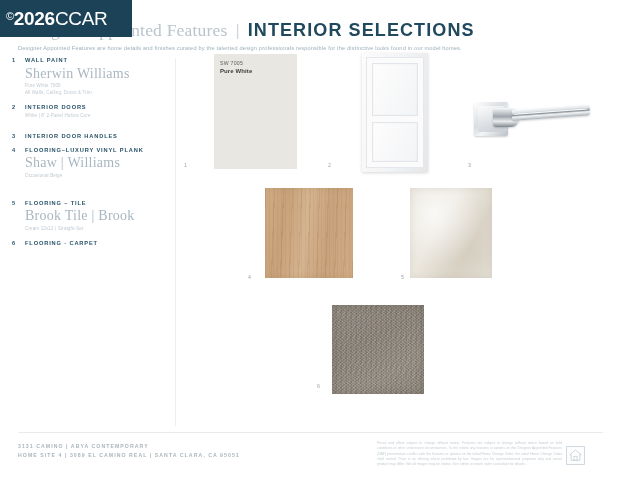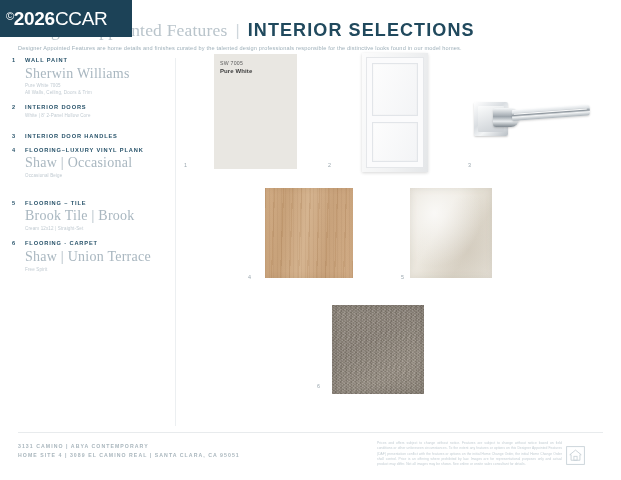--- a/index.html
+++ b/index.html
@@ -323,44 +323,40 @@
         <span class="spec-cat">INTERIOR DOOR HANDLES</span>
       </div>
     </div>
 
     <div class="spec" style="margin-top:7px">
       <div class="spec-head">
         <span class="spec-num">4</span>
         <span class="spec-cat">FLOORING–LUXURY VINYL PLANK</span>
       </div>
       <div class="spec-body">
-        <div class="spec-brand">Shaw | Occasional</div>
+        <div class="spec-brand">Shaw | Williams</div>
         <div class="spec-detail">Occasional Beige</div>
       </div>
     </div>
 
     <div class="spec" style="margin-top:20px">
       <div class="spec-head">
         <span class="spec-num">5</span>
         <span class="spec-cat">FLOORING – TILE</span>
       </div>
       <div class="spec-body">
         <div class="spec-brand">Brook Tile | Brook</div>
         <div class="spec-detail">Cream 12x12 | Straight-Set</div>
       </div>
     </div>
 
     <div class="spec" style="margin-top:7px">
       <div class="spec-head">
         <span class="spec-num">6</span>
         <span class="spec-cat">FLOORING - CARPET</span>
-      </div>
-      <div class="spec-body">
-        <div class="spec-brand">Shaw | Union Terrace</div>
-        <div class="spec-detail">Free Spirit</div>
       </div>
     </div>
 
   </div>
 
   <div id="swatches">
 
     <div class="sw" id="sw1">
       <span class="chip-code">SW 7005</span>
       <span class="chip-name">Pure White</span>

